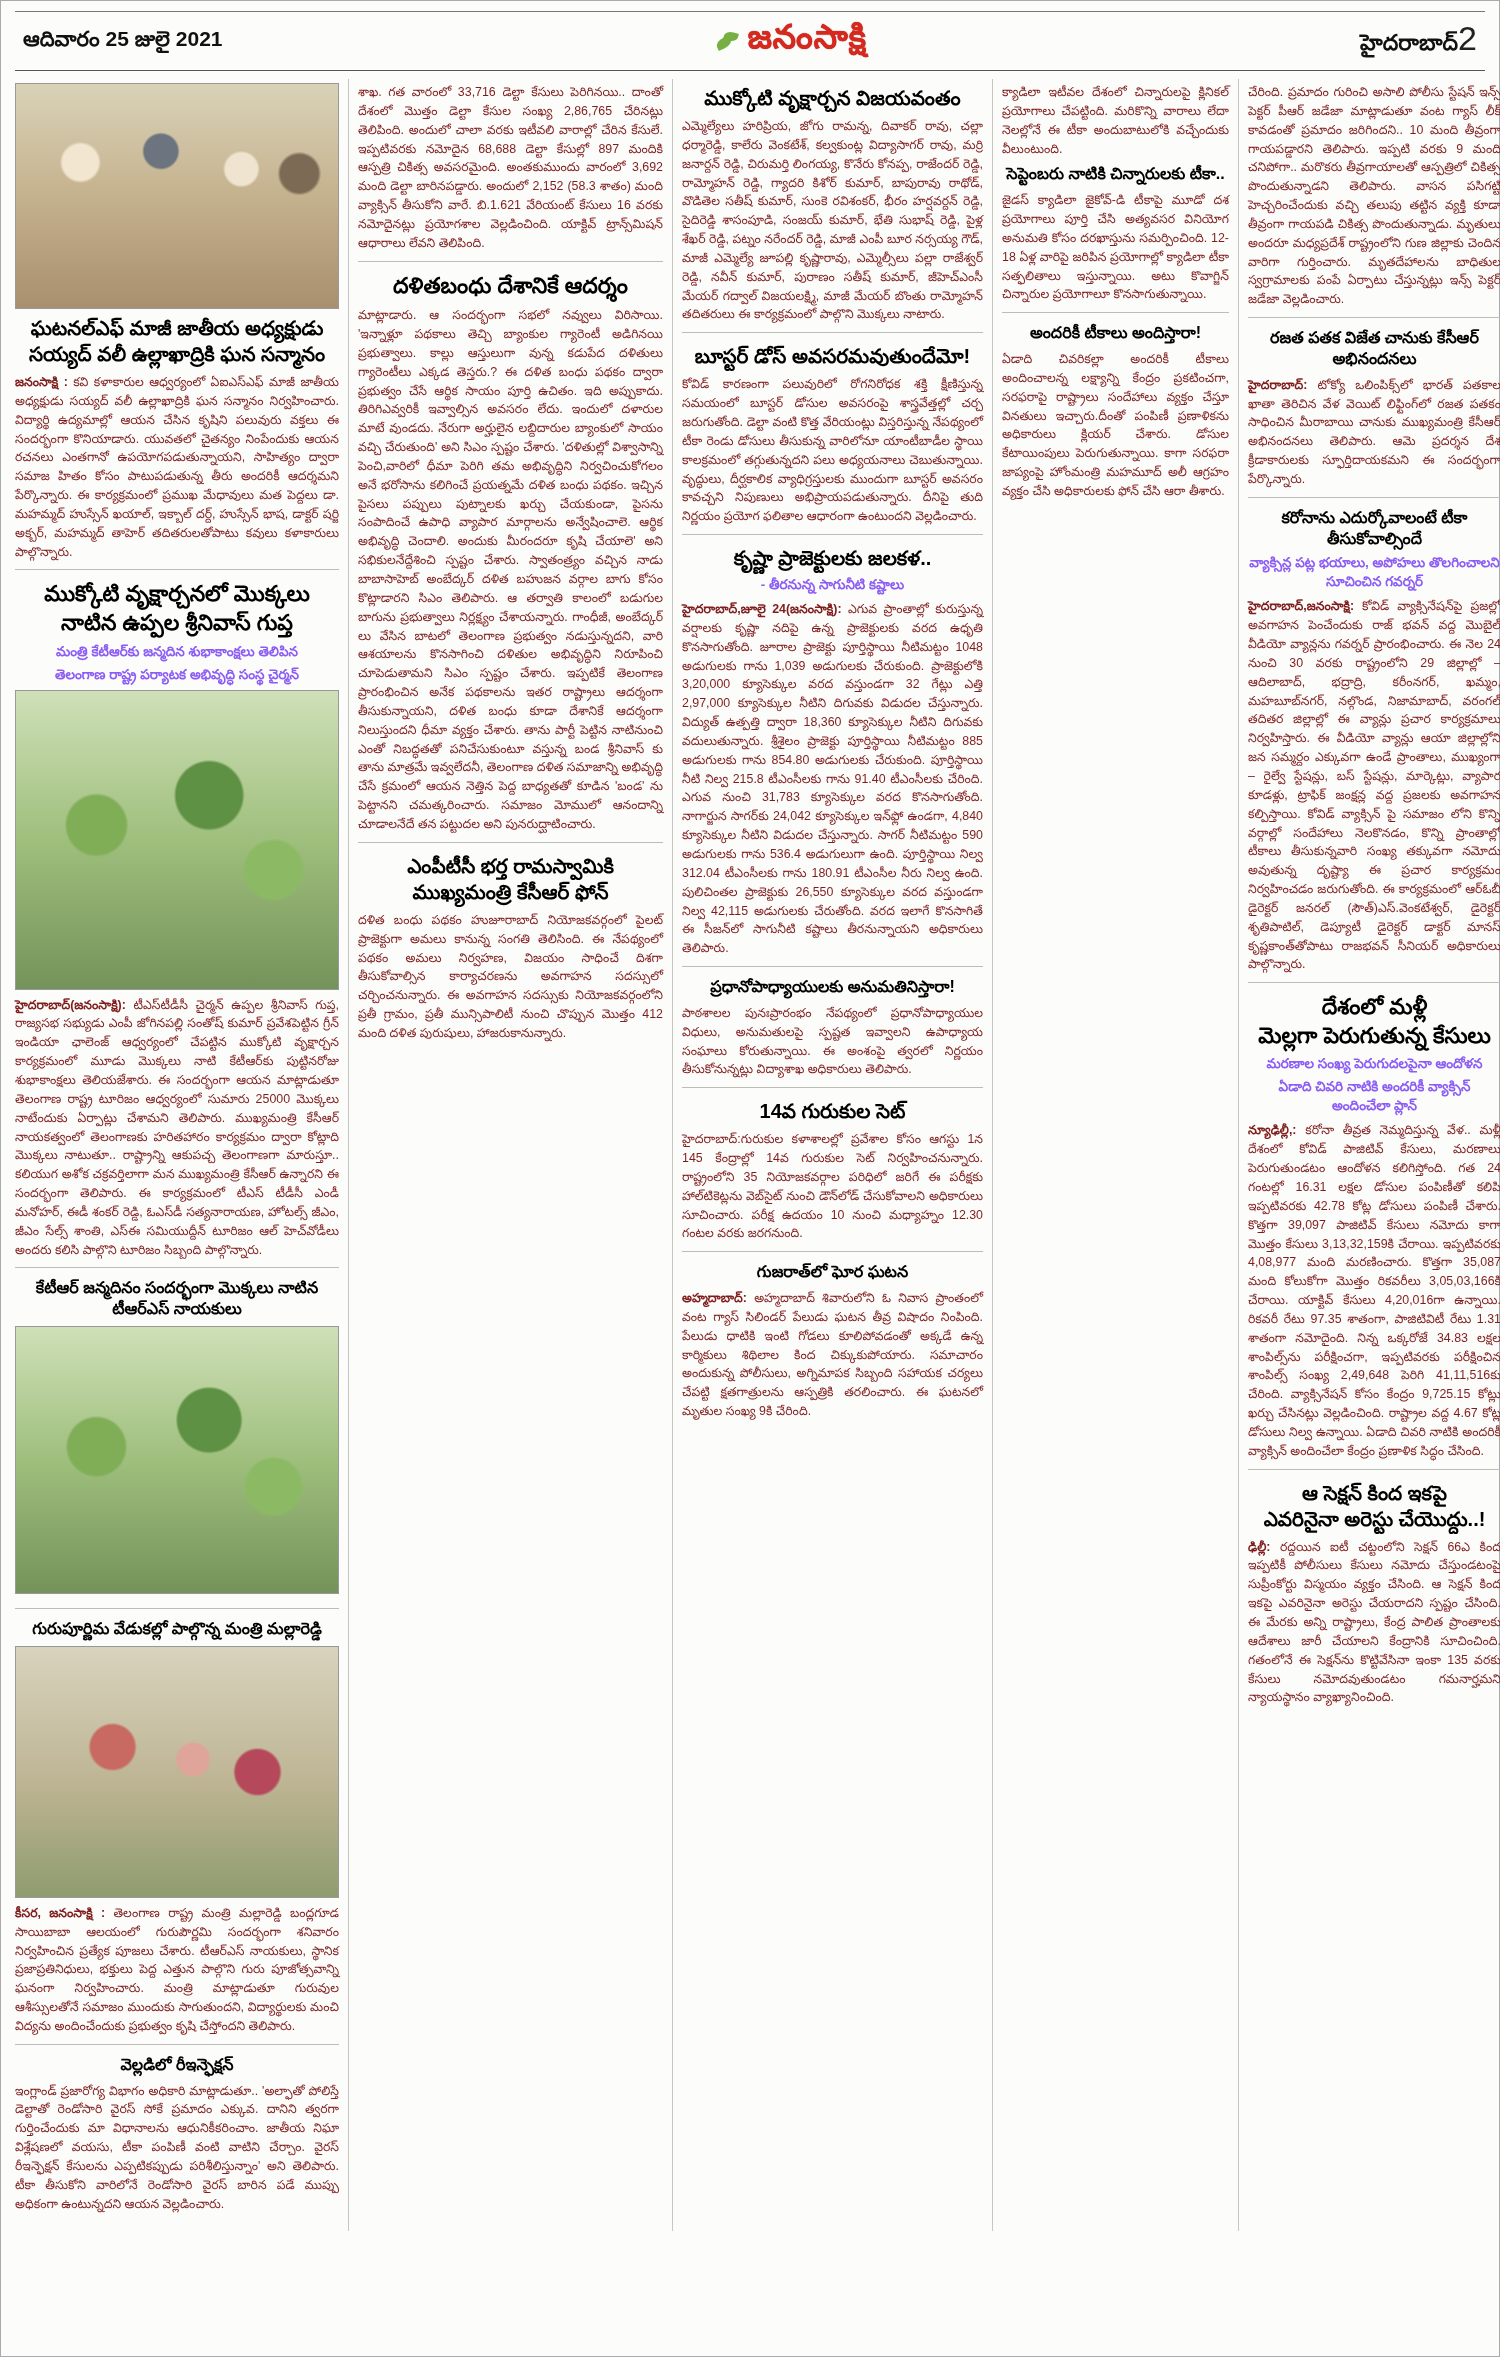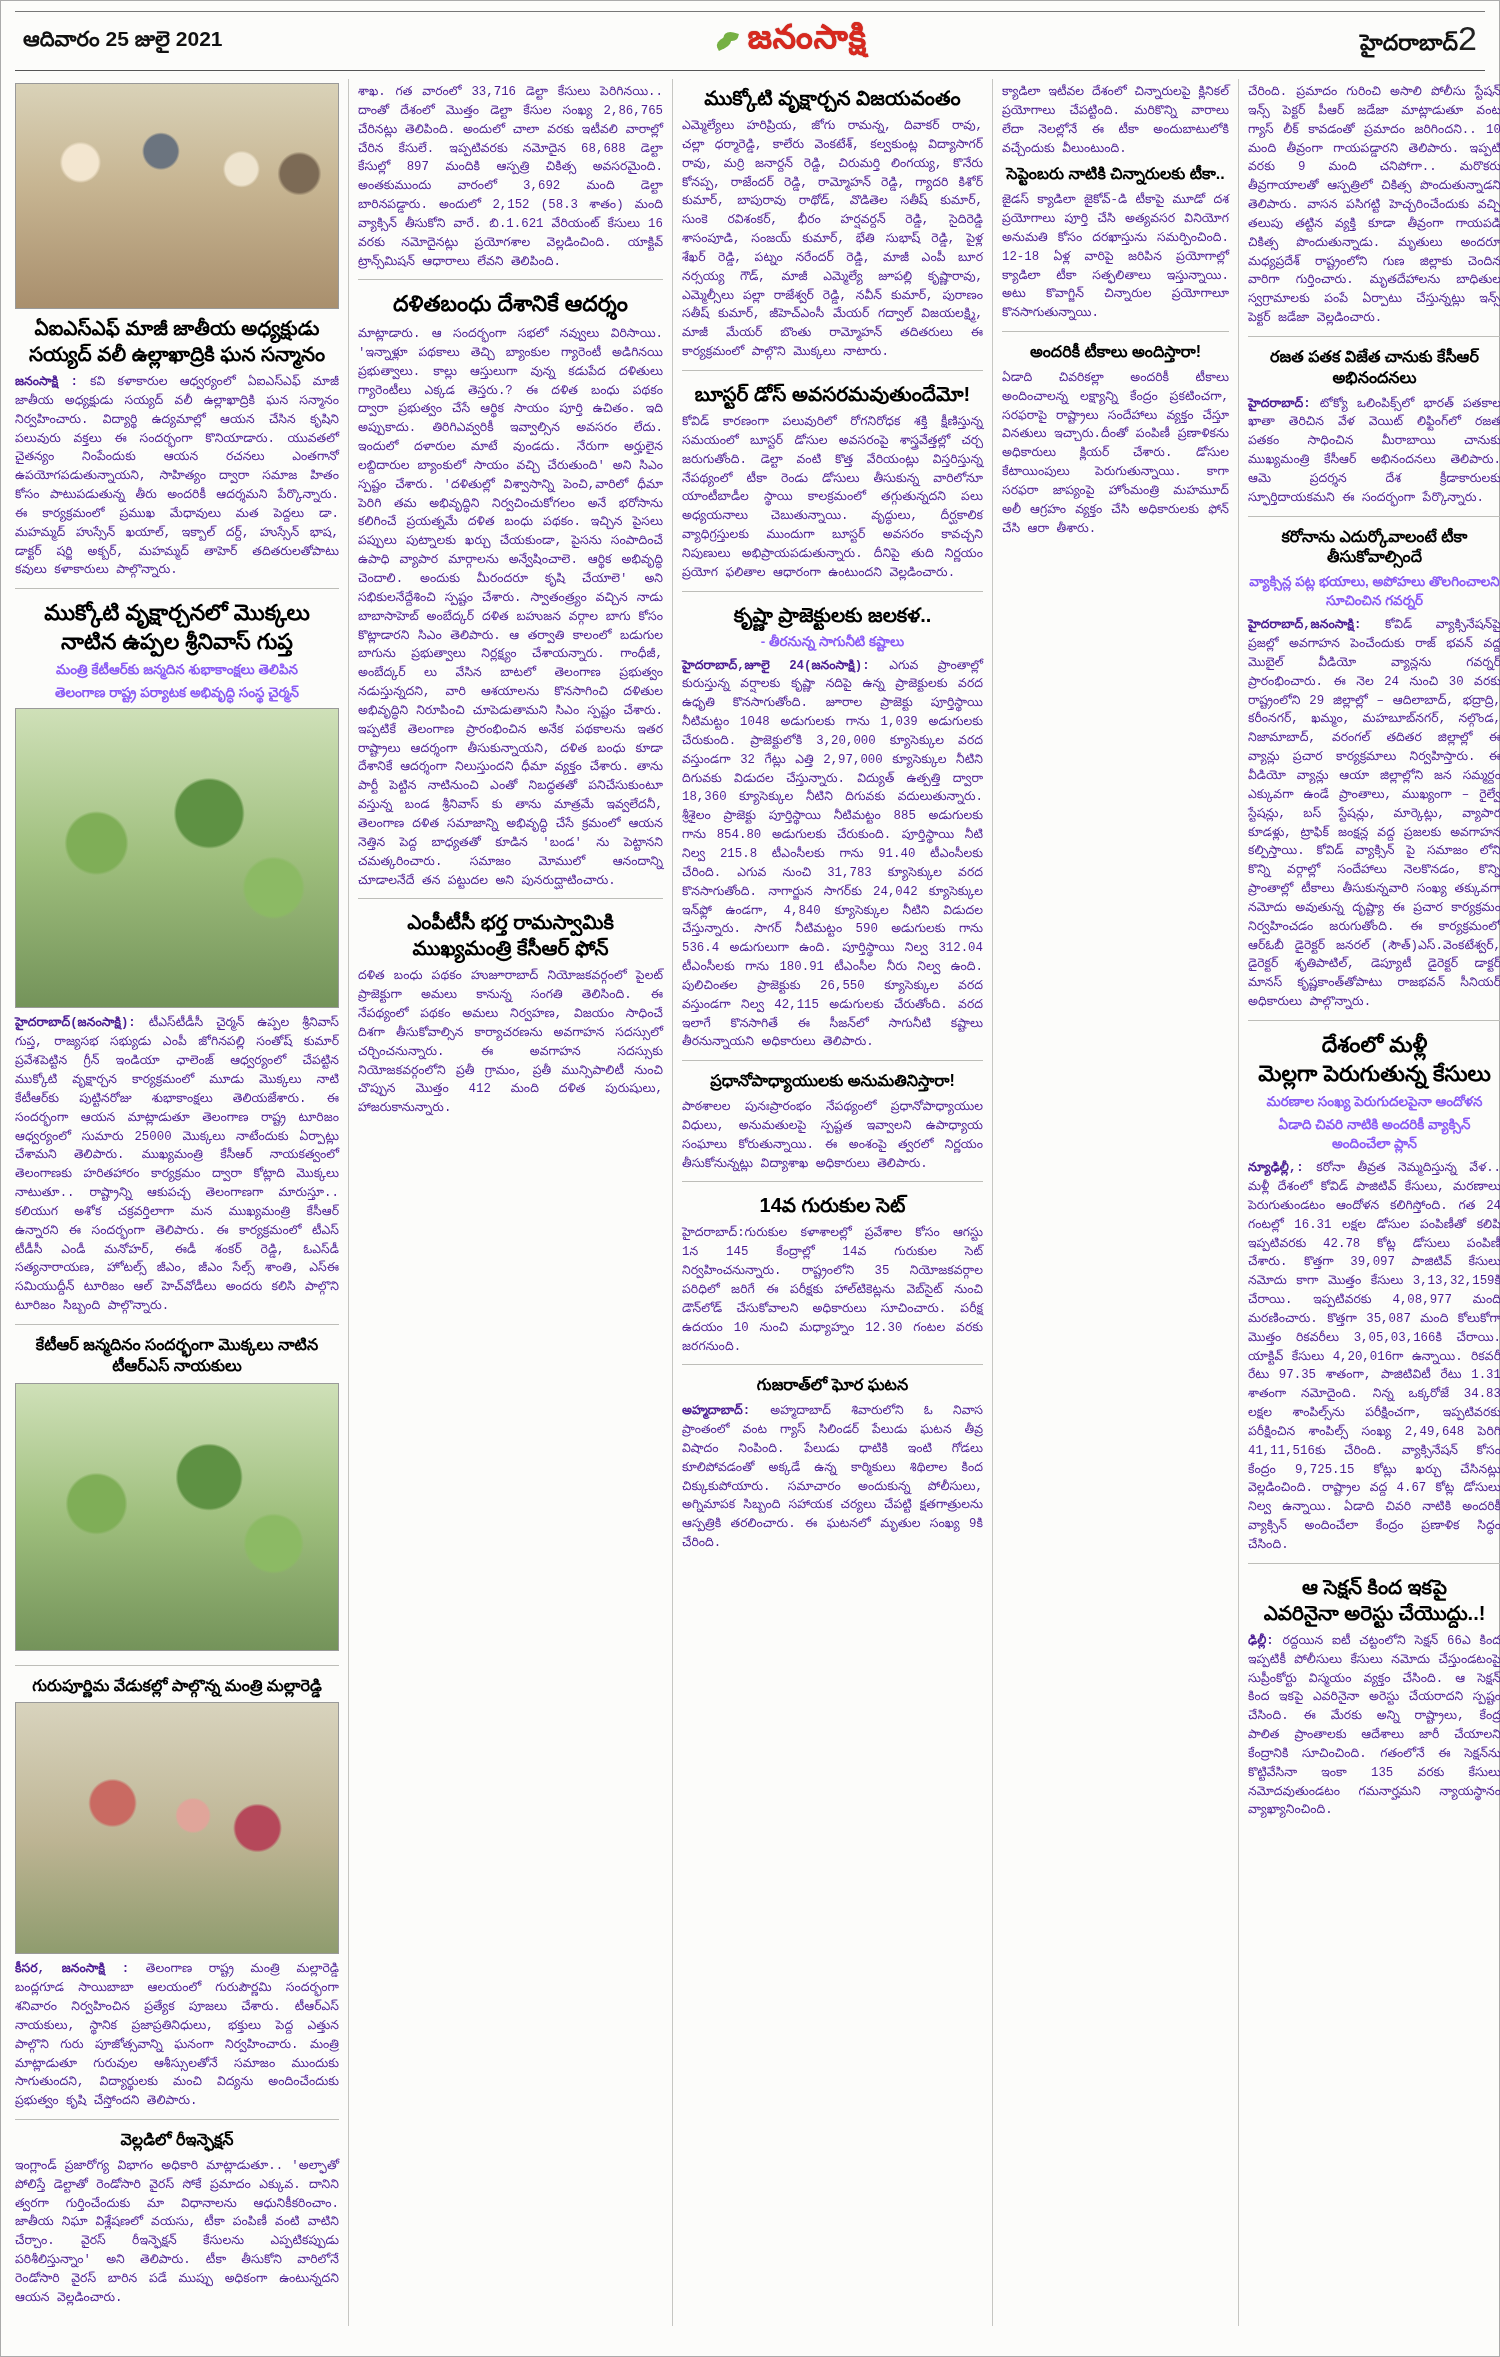--- a/index.html
+++ b/index.html
@@ -20,21 +20,21 @@
   .col:first-child{padding-left:0;}
   .col:last-child{border-right:none;padding-right:0;}
   .c1{flex:0 0 334px;} .c2{flex:0 0 324px;} .c3{flex:0 0 320px;} .c4{flex:0 0 246px;} .c5{flex:0 0 262px;}
   article{margin-bottom:10px;padding-bottom:8px;border-bottom:1px solid #bdbdb8;}
   article.nl{border-bottom:none;}
   .hl{font-weight:bold;color:#000;text-align:center;line-height:1.3;margin:6px 2px;}
   .hl-xl{font-size:22px;}
   .hl-l{font-size:20px;}
   .hl-m{font-size:16px;}
   .sub{font-weight:bold;font-size:13.5px;text-align:center;color:#8b5cf6;margin:2px 0 4px;}
-  .body-txt{font-size:12.4px;line-height:1.52;text-align:justify;color:#4c1d95;margin:4px 0 0;font-family:Liberation Mono, monospace;}
+  .body-txt{font-size:12.4px;line-height:1.52;text-align:justify;color:#7f1d1d;margin:4px 0 0;}
   .dl{font-weight:bold;}
   .photo{width:100%;margin:4px 0 6px;border:1px solid #999;box-sizing:border-box;}
   .ph-people{background:linear-gradient(180deg,#d9d2b8 0%,#cbb896 40%,#b19a78 100%);background-image:radial-gradient(circle at 20% 35%,#f3e6d0 0 6%,transparent 7%),radial-gradient(circle at 45% 30%,#6b747f 0 7%,transparent 8%),radial-gradient(circle at 70% 38%,#eee4cf 0 6%,transparent 7%),radial-gradient(circle at 88% 40%,#7c6a55 0 6%,transparent 7%),linear-gradient(180deg,#d9d2b8 0%,#c7b592 45%,#a98f6d 100%);}
   .ph-green{background-image:radial-gradient(circle at 25% 45%,#7fae57 0 10%,transparent 11%),radial-gradient(circle at 60% 35%,#5e9143 0 12%,transparent 13%),radial-gradient(circle at 80% 60%,#8cba64 0 9%,transparent 10%),linear-gradient(180deg,#cfe0b8 0%,#9fbf7d 50%,#74935a 100%);}
   .ph-mixed{background-image:radial-gradient(circle at 30% 40%,#c96a62 0 8%,transparent 9%),radial-gradient(circle at 55% 45%,#e0a59a 0 7%,transparent 8%),radial-gradient(circle at 75% 50%,#b5485a 0 8%,transparent 9%),linear-gradient(180deg,#d8d3bd 0%,#bdb493 55%,#8f9c6e 100%);}
 </style>
 </head>
 <body>
 
 <div class="sheet">
@@ -52,21 +52,21 @@
       <span class="m-city">హైదరాబాద్</span>
       <span class="m-page">2</span>
     </div>
   </header>
 
   <div class="content">
 
     <div class="col c1">
       <article>
         <div class="photo ph-people" style="height:226px"></div>
-        <h2 class="hl hl-l">ఏఐఎస్ఎఫ్ మాజీ జాతీయ అధ్యక్షుడు సయ్యద్ వలీ ఉల్లాఖాద్రికి ఘన సన్మానం</h2>
+        <h2 class="hl hl-l">ఘటనల్ఎఫ్ మాజీ జాతీయ అధ్యక్షుడు సయ్యద్ వలీ ఉల్లాఖాద్రికి ఘన సన్మానం</h2>
         <p class="body-txt"><b class="dl">జనంసాక్షి :</b> <span>కవి కళాకారుల ఆధ్వర్యంలో ఏఐఎస్ఎఫ్ మాజీ జాతీయ అధ్యక్షుడు సయ్యద్ వలీ ఉల్లాఖాద్రికి ఘన సన్మానం నిర్వహించారు. విద్యార్థి ఉద్యమాల్లో ఆయన చేసిన కృషిని పలువురు వక్తలు ఈ సందర్భంగా కొనియాడారు. యువతలో చైతన్యం నింపేందుకు ఆయన రచనలు ఎంతగానో ఉపయోగపడుతున్నాయని, సాహిత్యం ద్వారా సమాజ హితం కోసం పాటుపడుతున్న తీరు అందరికీ ఆదర్శమని పేర్కొన్నారు. ఈ కార్యక్రమంలో ప్రముఖ మేధావులు మత పెద్దలు డా. మహమ్మద్ హుస్సేన్ ఖయాల్, ఇక్బాల్ దర్ద్, హుస్సేన్ భాష, డాక్టర్ షర్జి అక్బర్, మహమ్మద్ తాహెర్ తదితరులతోపాటు కవులు కళాకారులు పాల్గొన్నారు.</span></p>
       </article>
 
       <article>
         <h2 class="hl hl-xl">ముక్కోటి వృక్షార్చనలో మొక్కలు నాటిన ఉప్పల శ్రీనివాస్ గుప్త</h2>
         <div class="sub">మంత్రి కేటీఆర్‌కు జన్మదిన శుభాకాంక్షలు తెలిపిన</div>
         <div class="sub">తెలంగాణ రాష్ట్ర పర్యాటక అభివృద్ధి సంస్థ చైర్మన్</div>
         <div class="photo ph-green" style="height:300px"></div>
         <p class="body-txt"><b class="dl">హైదరాబాద్(జనంసాక్షి):</b> <span>టీఎస్‌టీడీసీ చైర్మన్ ఉప్పల శ్రీనివాస్ గుప్త, రాజ్యసభ సభ్యుడు ఎంపీ జోగినపల్లి సంతోష్ కుమార్ ప్రవేశపెట్టిన గ్రీన్ ఇండియా ఛాలెంజ్ ఆధ్వర్యంలో చేపట్టిన ముక్కోటి వృక్షార్చన కార్యక్రమంలో మూడు మొక్కలు నాటి కేటీఆర్‌కు పుట్టినరోజు శుభాకాంక్షలు తెలియజేశారు. ఈ సందర్భంగా ఆయన మాట్లాడుతూ తెలంగాణ రాష్ట్ర టూరిజం ఆధ్వర్యంలో సుమారు 25000 మొక్కలు నాటేందుకు ఏర్పాట్లు చేశామని తెలిపారు. ముఖ్యమంత్రి కేసీఆర్ నాయకత్వంలో తెలంగాణకు హరితహారం కార్యక్రమం ద్వారా కోట్లాది మొక్కలు నాటుతూ.. రాష్ట్రాన్ని ఆకుపచ్చ తెలంగాణగా మారుస్తూ.. కలియుగ అశోక చక్రవర్తిలాగా మన ముఖ్యమంత్రి కేసీఆర్ ఉన్నారని ఈ సందర్భంగా తెలిపారు. ఈ కార్యక్రమంలో టీఎస్ టీడీసీ ఎండీ మనోహర్, ఈడీ శంకర్ రెడ్డి, ఓఎస్‌డీ సత్యనారాయణ, హోటల్స్ జీఎం, జీఎం సేల్స్ శాంతి, ఎస్ఈ సమియుద్దీన్ టూరిజం ఆల్ హెచ్‌వోడీలు అందరు కలిసి పాల్గొని టూరిజం సిబ్బంది పాల్గొన్నారు.</span></p>
       </article>

